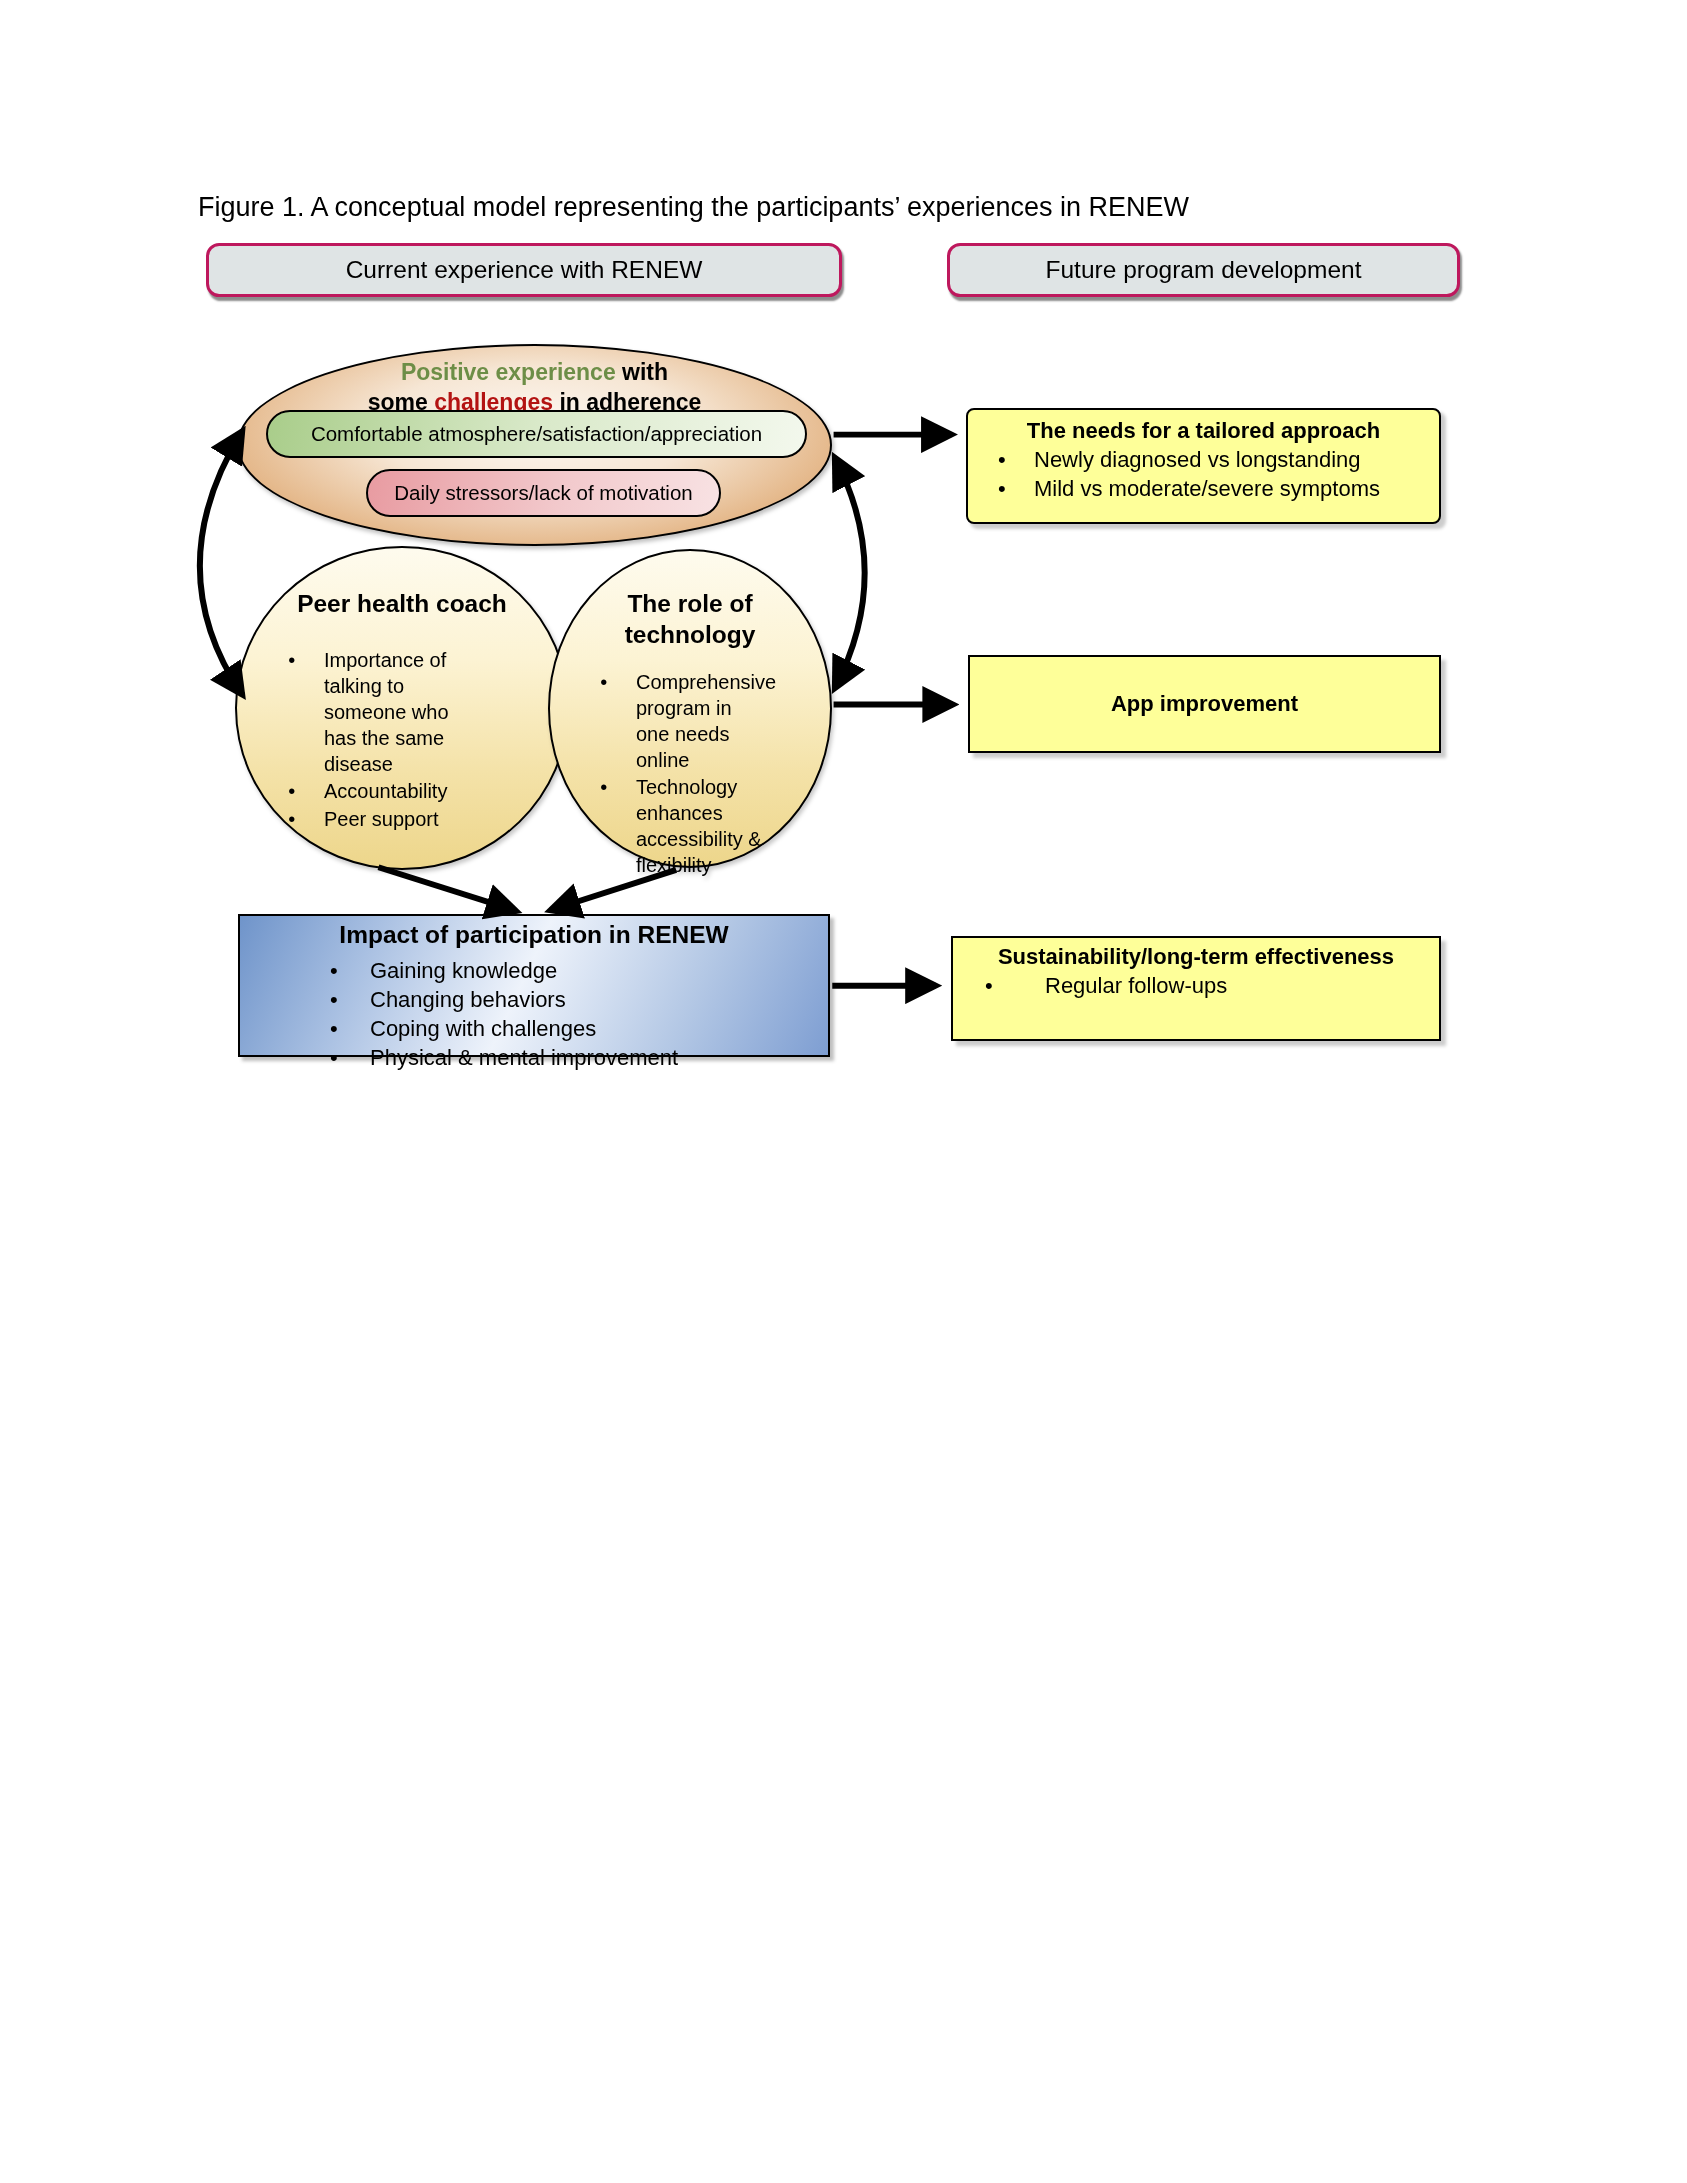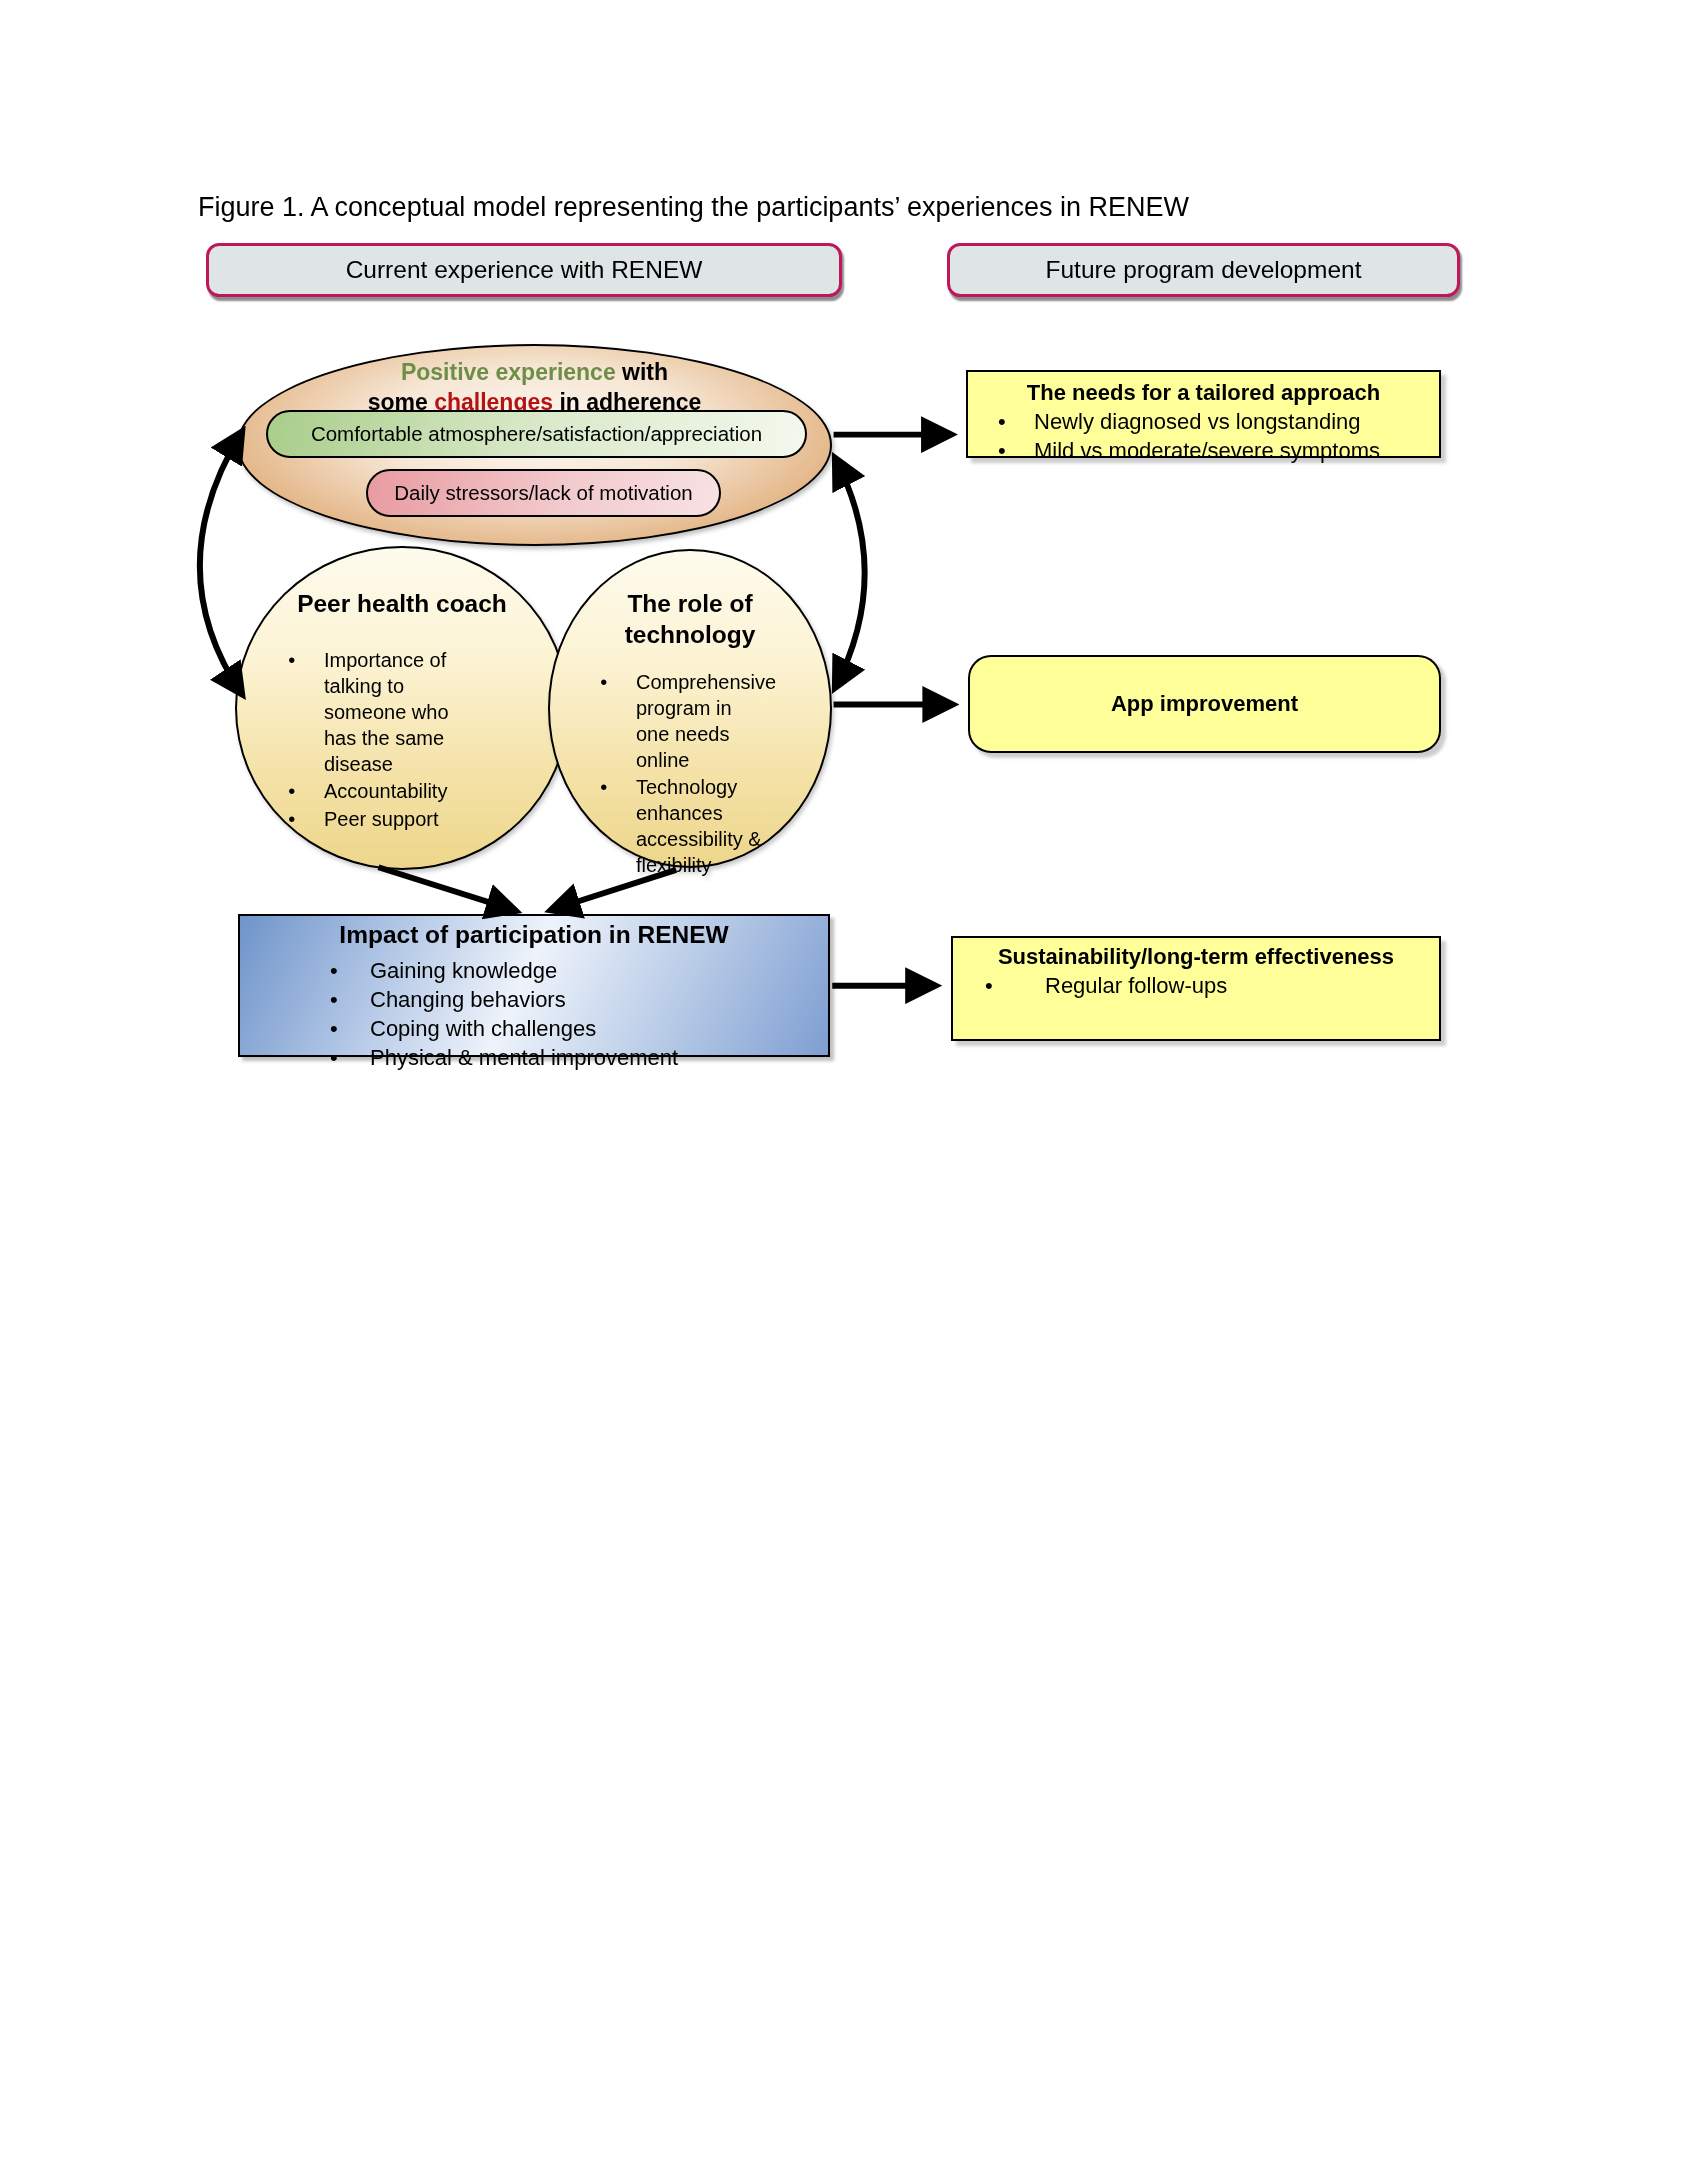--- a/index.html
+++ b/index.html
@@ -68,23 +68,23 @@
   .e-bullets .b::before { content:"\2022"; position:absolute; left:1.3px; }
 
   
   .note {
     position:absolute; background:var(--note-yellow,#feff99);
     border:2px solid #000; box-shadow:4.6px 4.6px 3.3px rgba(0,0,0,0.20);
   }
   .note .n-title { font-weight:bold; font-size:22px; text-align:center; line-height:1.28; }
   .note .b { position:relative; font-size:22px; line-height:1.33; padding-left:66px; }
   .note .b::before { content:"\2022"; position:absolute; left:30px; }
-  .note-needs   { left:966px; top:370px; width:475px; height:88px; padding-top:6.6px; }
+  .note-needs   { left:966px; top:408px; width:475px; height:116px; padding-top:6.6px;border-radius:8px; }
   .note-app     { left:968px; top:655px; width:473px; height:98px;
-                  display:flex; align-items:center; justify-content:center;border-radius:23px; }
+                  display:flex; align-items:center; justify-content:center; }
   .note-sustain { left:951px; top:936px; width:490px; height:105px; padding-top:5.3px; }
   .note-sustain .b { padding-left:92px; }
   .note-sustain .b::before { left:32px; }
 
   
   .impact {
     position:absolute; left:238px; top:914px; width:592px; height:143px;
     border:2.6px solid #000; padding-top:5.3px;
     background:linear-gradient(115deg,#6f94ca 0%,#a9c0e2 22%,#eef3fb 48%,#b4c8e5 75%,var(--impact-blue,#7e9ed2) 100%);
     box-shadow:4px 4px 3.3px rgba(0,0,0,0.25);

